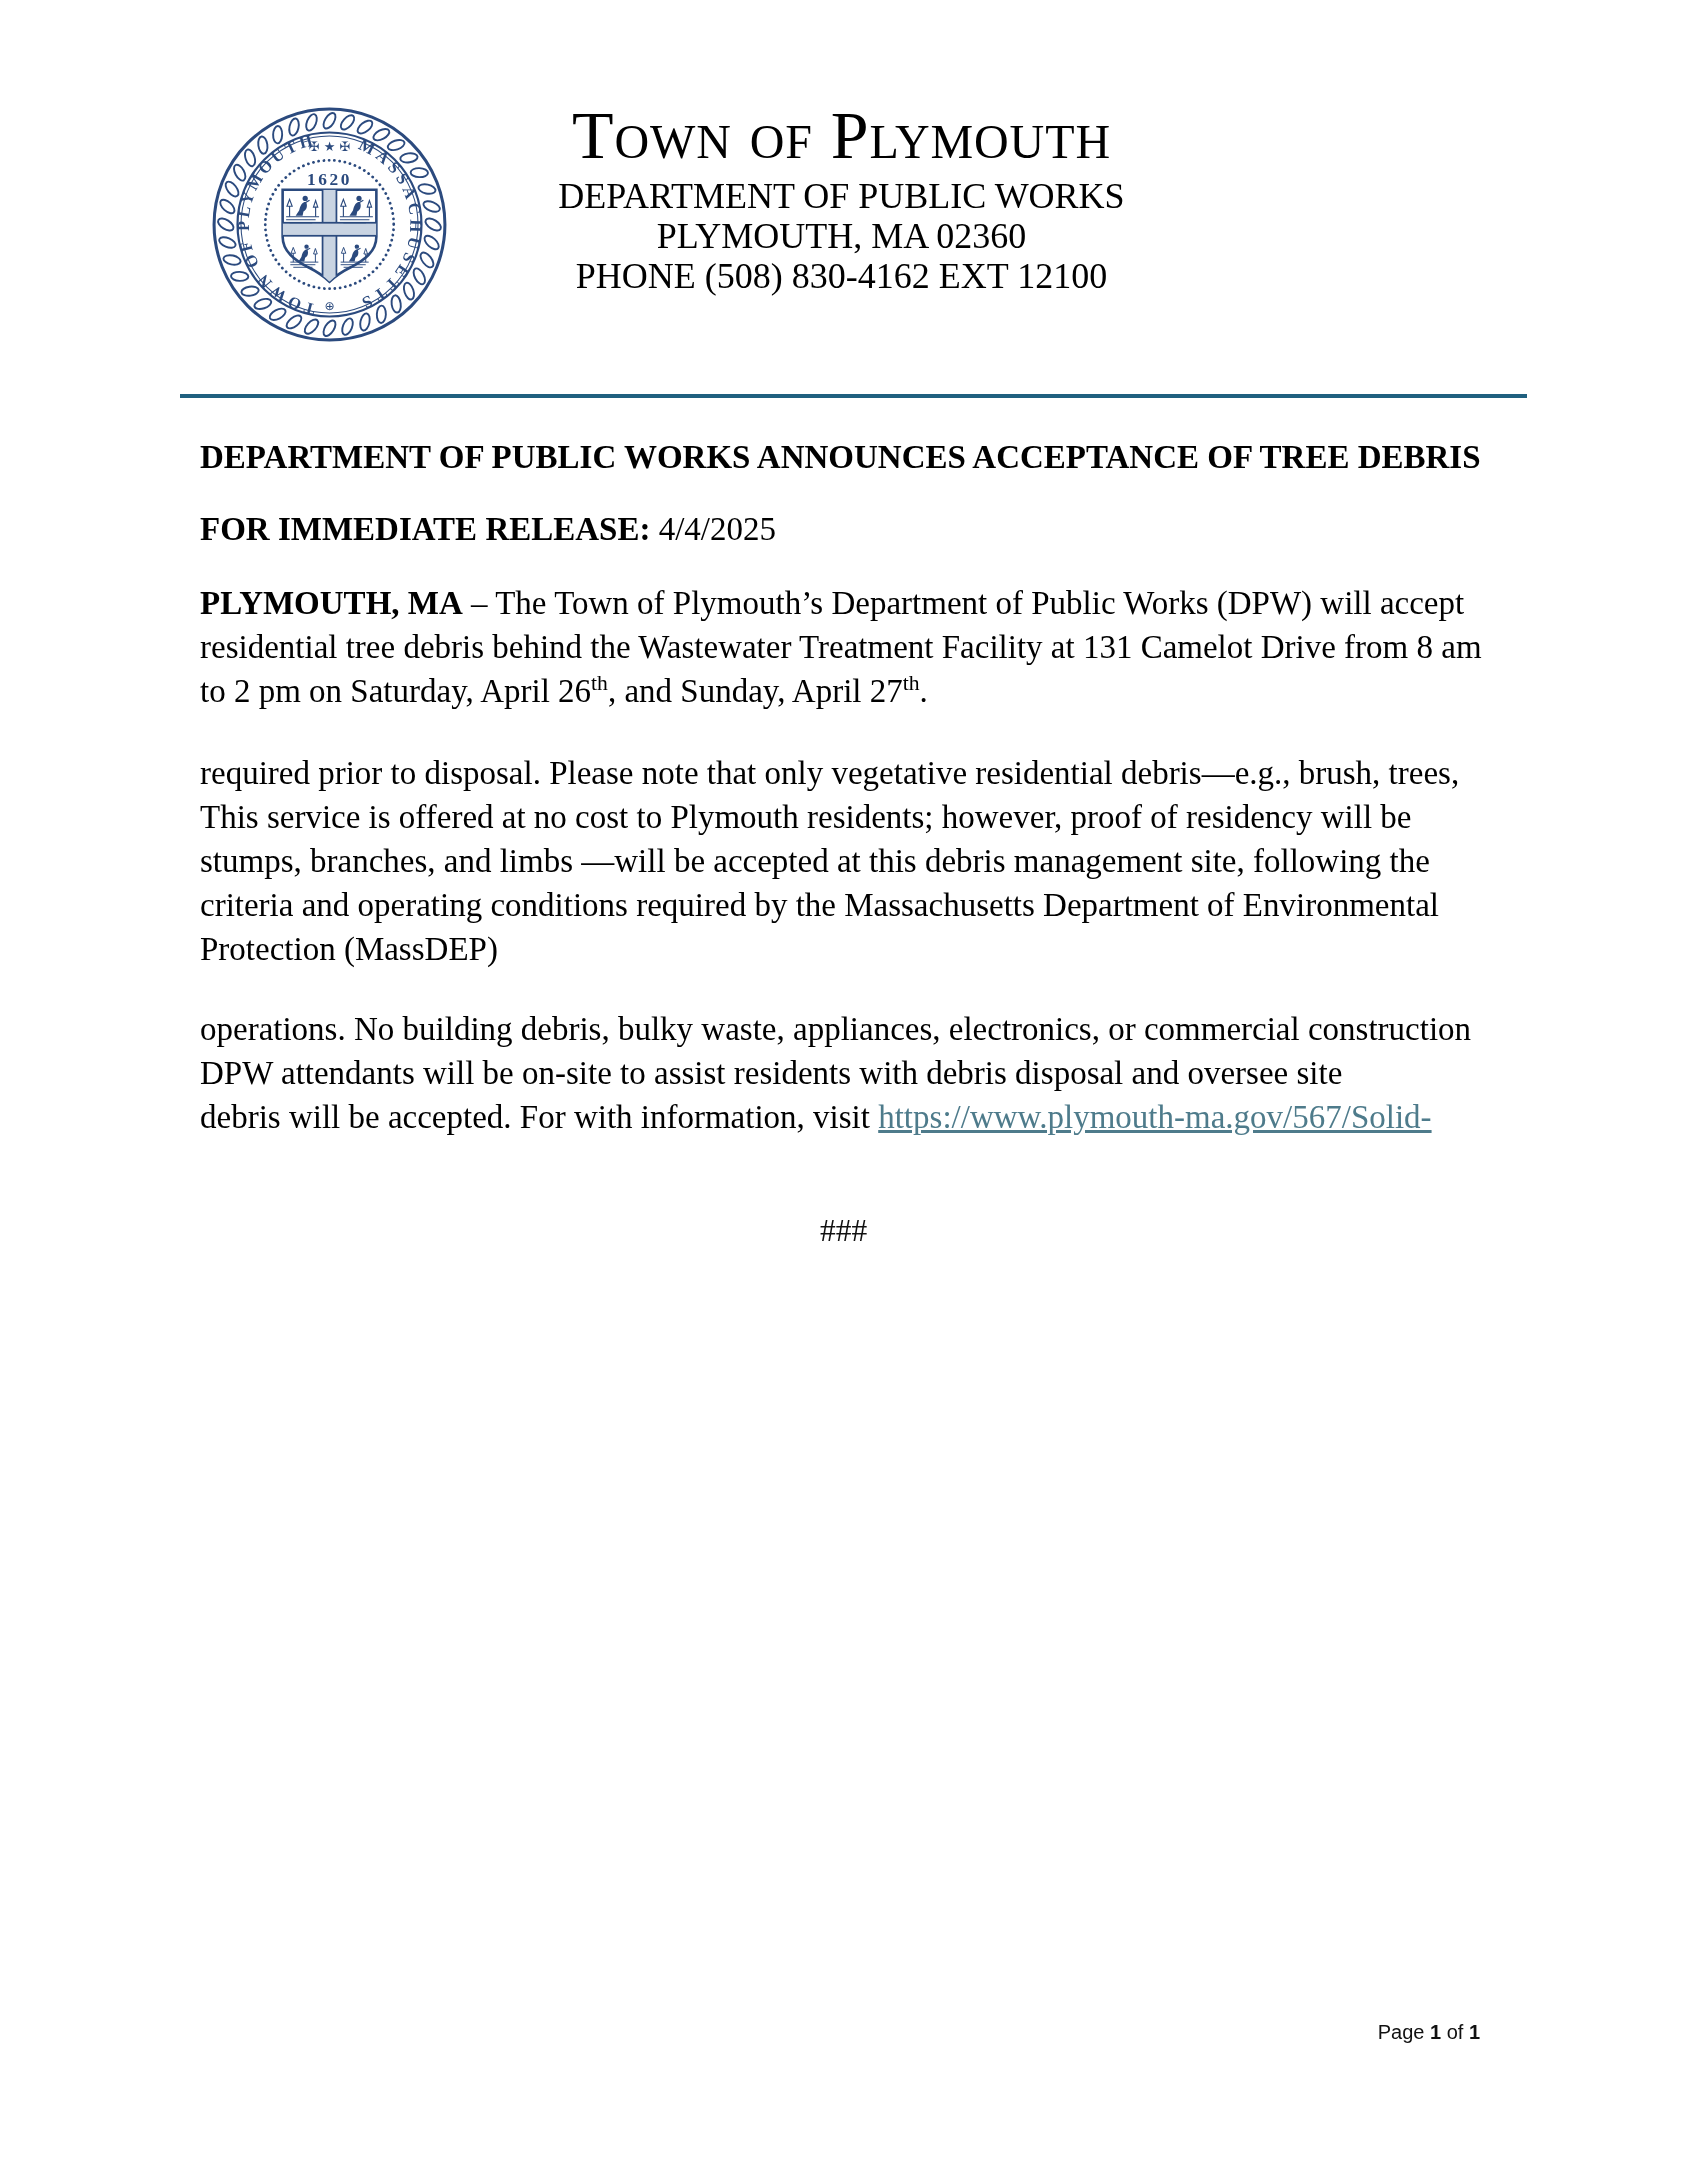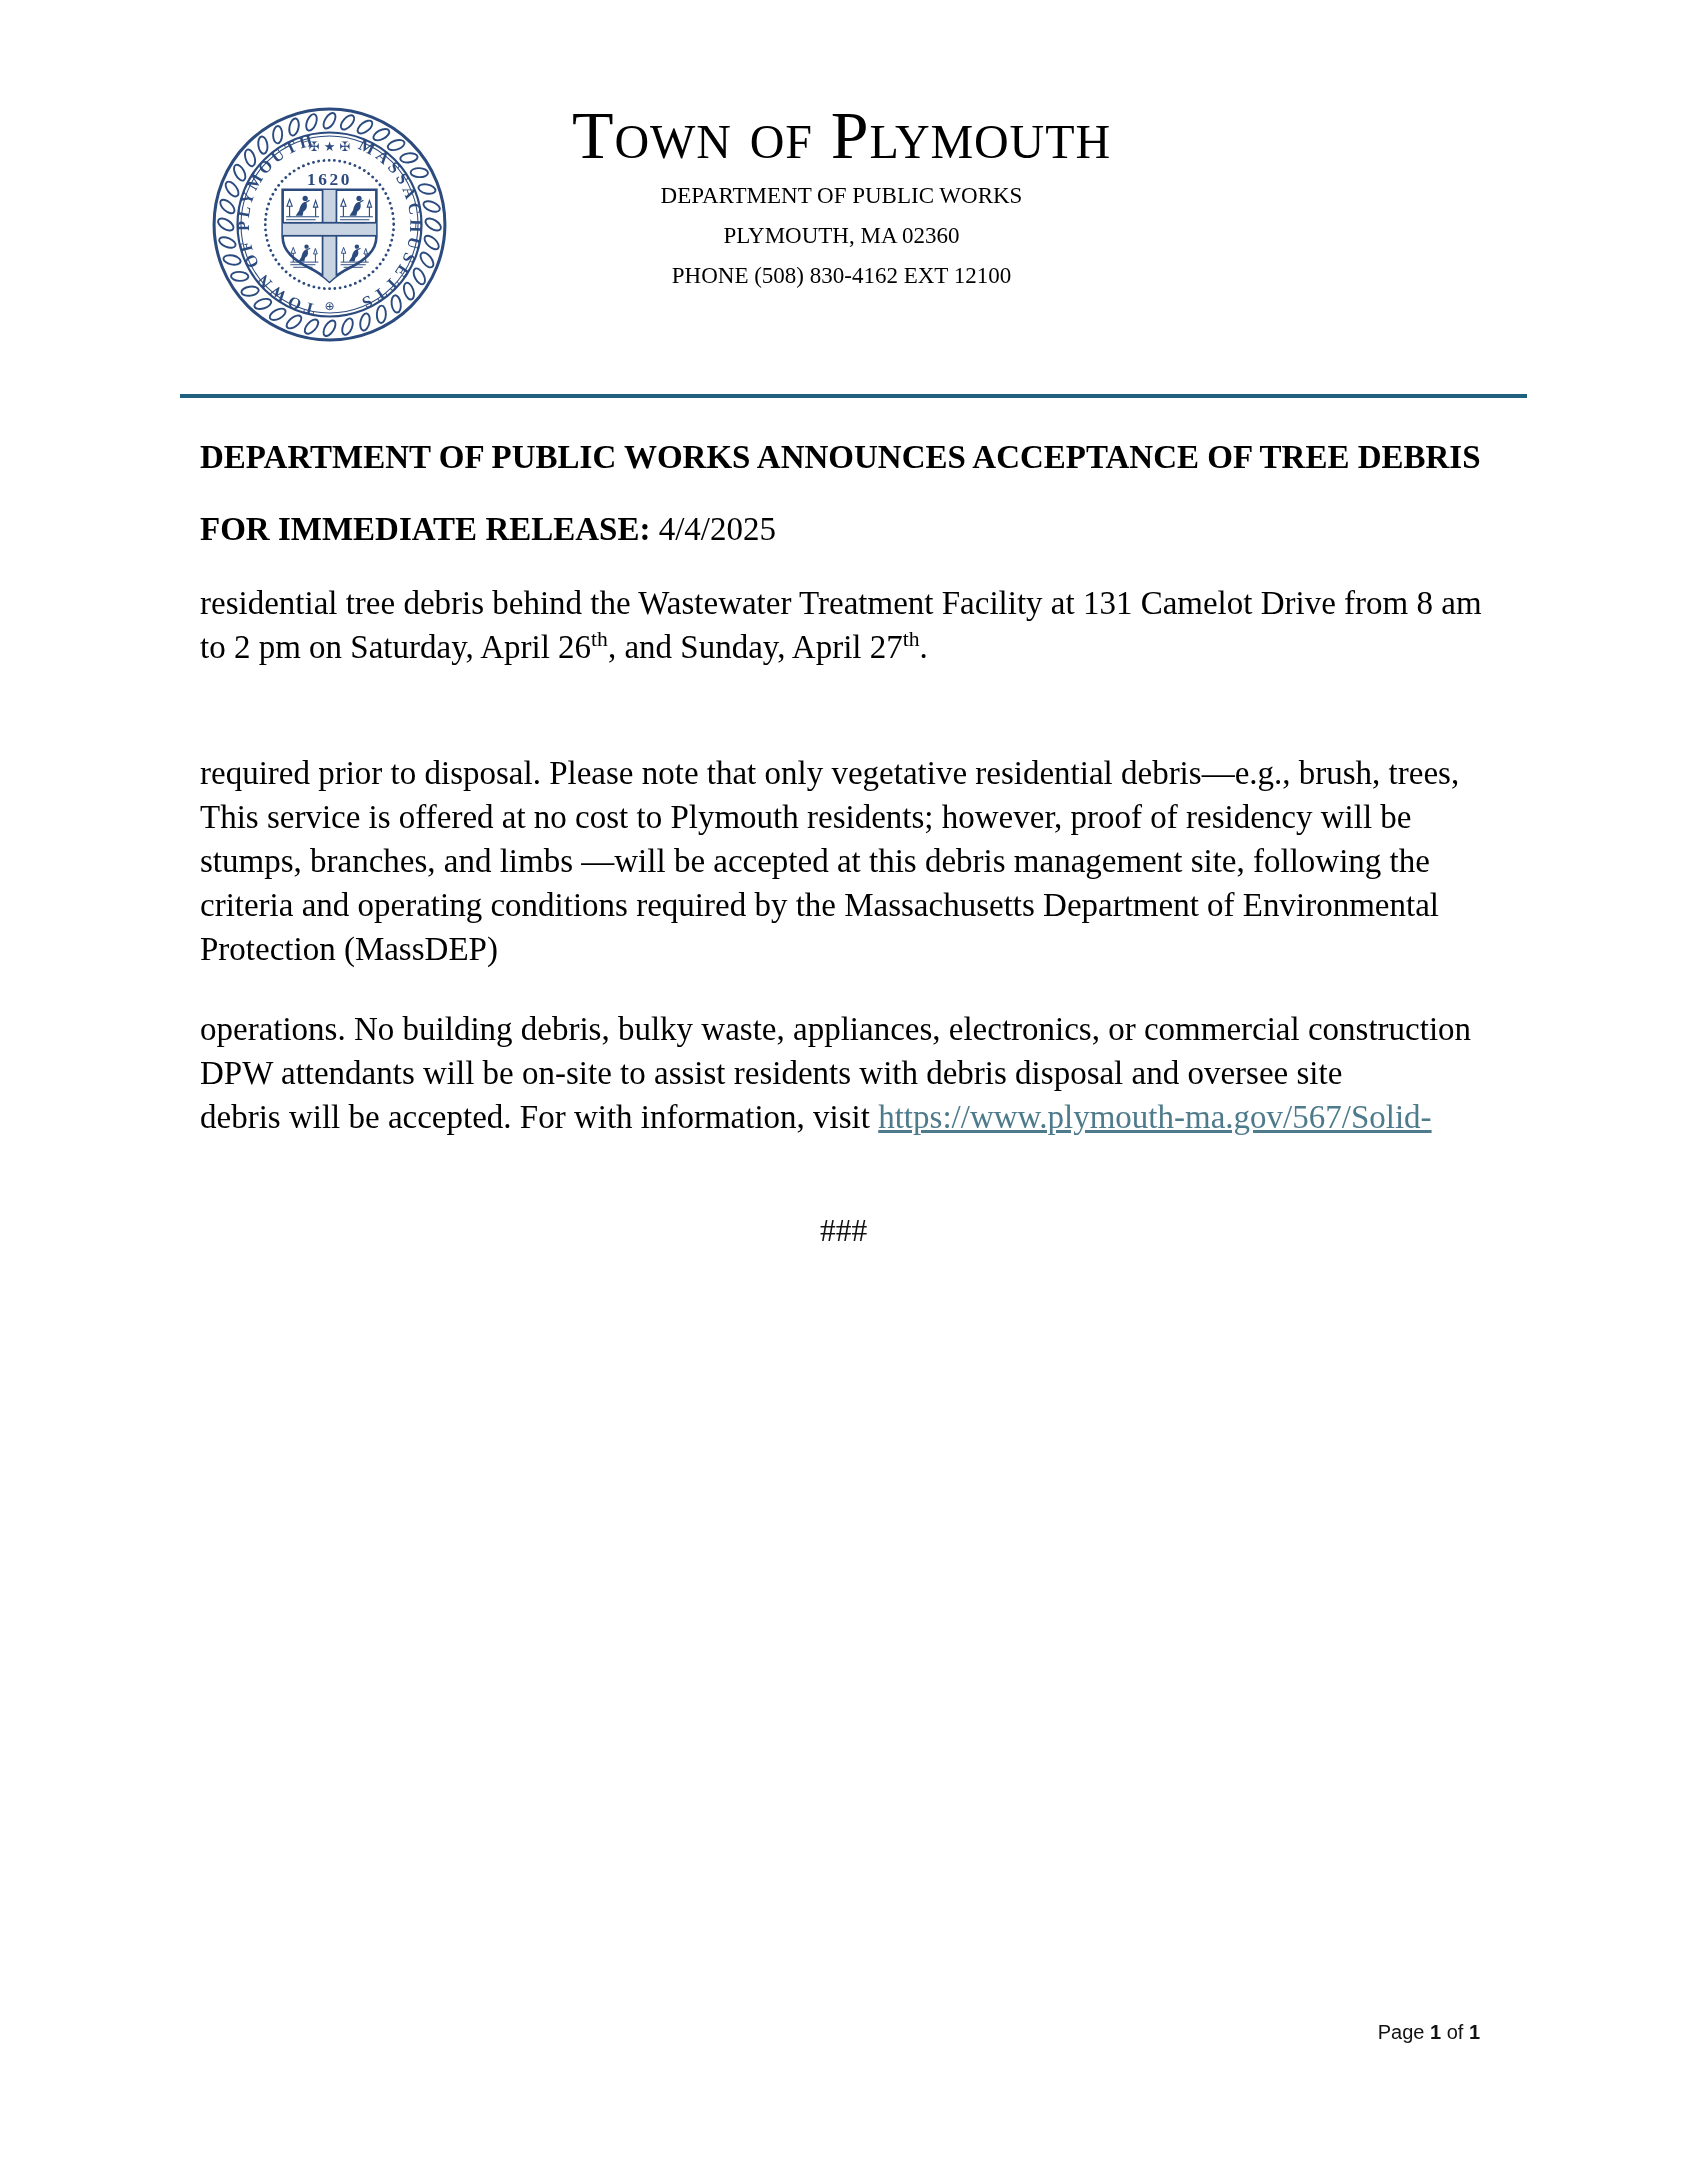--- a/index.html
+++ b/index.html
@@ -14,21 +14,21 @@
   
   .seal{position:absolute;left:208px;top:103px;width:243px;height:243px;}
   .org-title{
     position:absolute;left:0;top:99px;width:100%;
     text-align:center;font-variant:small-caps;
     font-size:68px;line-height:72px;letter-spacing:0.9px;
     white-space:nowrap;
   }
   .addr{
     position:absolute;left:0;top:176px;width:100%;
-    text-align:center;font-size:23px;line-height:40px;
+    text-align:center;font-size:36px;line-height:40px;
   }
   .rule{position:absolute;left:180px;top:394px;width:1347px;height:3.6px;background:#20607f;}
   
   .headline{
     position:absolute;left:200px;top:437px;width:1314px;
     font-size:33px;font-weight:bold;line-height:40px;white-space:nowrap;
   }
   .fir{position:absolute;left:200px;top:509px;font-size:33px;line-height:40px;white-space:nowrap;}
   .para{position:absolute;left:200px;width:1314px;font-size:33px;}
   .pline{height:44px;line-height:44px;white-space:nowrap;}
@@ -147,20 +147,21 @@
   </div>
   <div class="rule"></div>
 
   <div class="headline">DEPARTMENT OF PUBLIC WORKS ANNOUNCES ACCEPTANCE OF TREE DEBRIS</div>
 
   <div class="fir">
     <span class="seg-b">FOR IMMEDIATE RELEASE:</span><span> 4/4/2025</span>
   </div>
 
   <div class="para p1">
+    <div class="pline"><span class="seg-b">PLYMOUTH, MA</span><span> – The Town of Plymouth’s Department of Public Works (DPW) will accept</span></div>
     <div class="pline"><span>residential tree debris behind the Wastewater Treatment Facility at 131 Camelot Drive from 8 am</span></div>
     <div class="pline"><span>to 2 pm on Saturday, April 26</span><span class="seg-s">th</span><span>, and Sunday, April 27</span><span class="seg-s">th</span><span>.</span></div>
   </div>
 
   <div class="para p2">
     <div class="pline"><span>required prior to disposal. Please note that only vegetative residential debris—e.g., brush, trees,</span></div>
     <div class="pline"><span>This service is offered at no cost to Plymouth residents; however, proof of residency will be</span></div>
     <div class="pline"><span>stumps, branches, and limbs —will be accepted at this debris management site, following the</span></div>
     <div class="pline"><span>criteria and operating conditions required by the Massachusetts Department of Environmental</span></div>
     <div class="pline"><span>Protection (MassDEP)</span></div>

